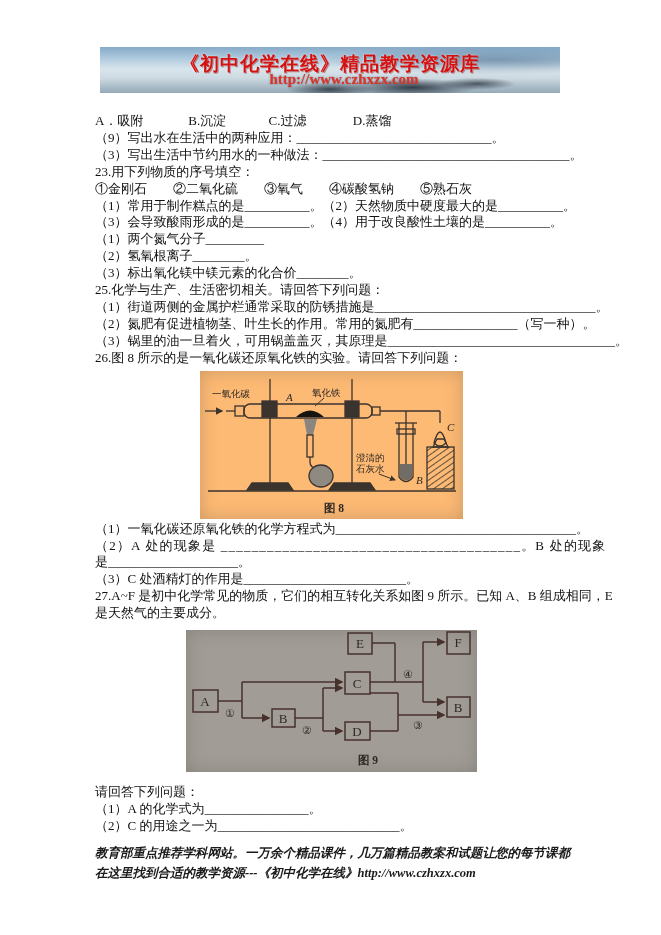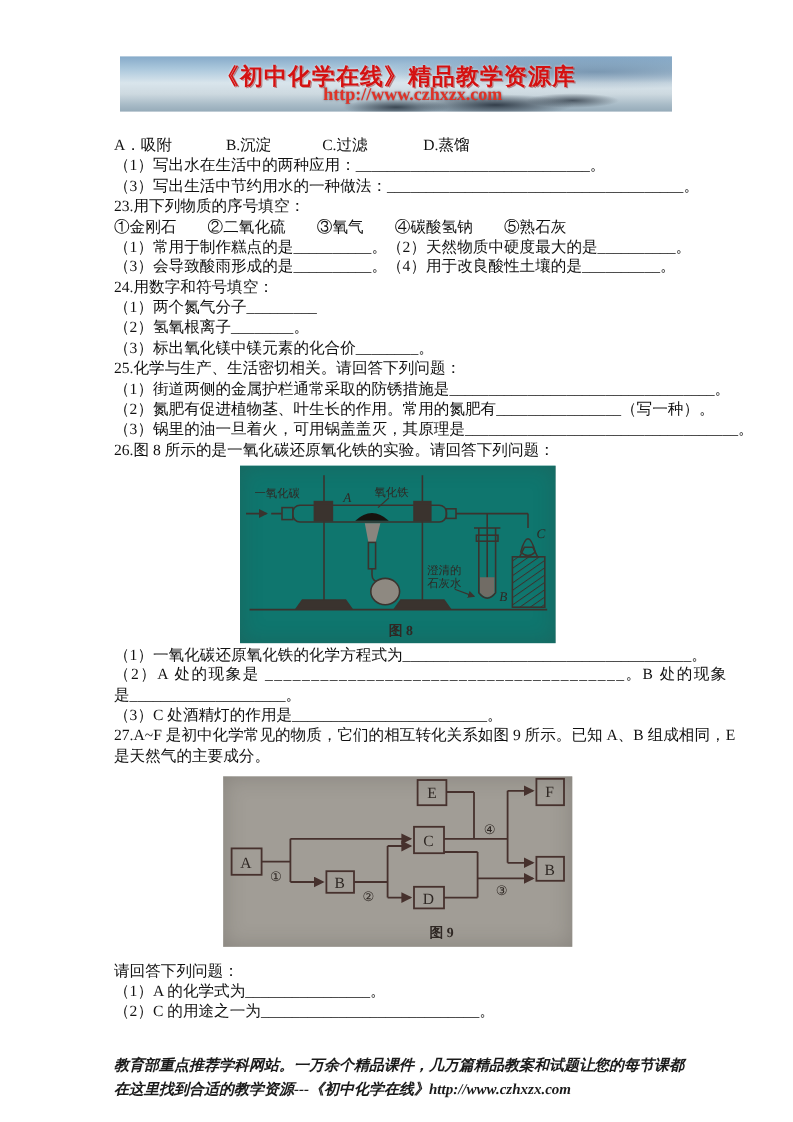--- a/index.html
+++ b/index.html
@@ -34,33 +34,33 @@
   
   .content{
     position:absolute;left:95px;top:96px;width:482px;
     font-size:13px;line-height:16.9px;
   }
   .ln{white-space:nowrap;}
   .opts span{display:inline-block;}
   .opt-a{width:90px;margin-top:17px;} .opt-b{width:77px;} .opt-c{width:81px;}
   .wide{letter-spacing:1.2px;}
   
-  .fig8wrap{margin:4px 0 2px 105px;width:263px;height:148px;background:#0f766e;
+  .fig8wrap{margin:4px 0 2px 105px;width:263px;height:148px;background:#fdba74;
     box-shadow:inset 0 0 18px rgba(60,55,50,.25);}
   .fig9wrap{margin:8px 0 12px 91px;width:291px;height:142px;background:#a19d96;
     box-shadow:inset 0 0 18px rgba(60,55,50,.25);}
   svg text{font-family:"Liberation Serif","DejaVu Serif",serif;fill:#2f2824;}
   .cap{font-weight:bold;font-size:11.5px;}
   .smalllab{font-size:9.5px;}
   .biglab{font-size:11px;font-style:italic;}
   .boxletter{font-size:13px;}
   .stepnum{font-size:11px;}
   
   .footer{
-    margin-top:26px;width:486px;
+    margin-top:8px;width:486px;
     font-size:12.5px;line-height:20px;font-weight:bold;font-style:italic;color:#1a1a1a;
   }
 </style>
 </head>
 <body>
 
 <div class="page">
 
   <div class="banner">
     <div class="banner-title">《初中化学在线》精品教学资源库</div>
@@ -69,29 +69,28 @@
 
   <div class="content">
 
     <div class="ln opts">
       <span class="opt-a">A．吸附</span>
       <span class="opt-b">B.沉淀</span>
       <span class="opt-c">C.过滤</span>
       <span>D.蒸馏</span>
     </div>
 
-    <div class="ln">（1）写出水在生活中的两种应用：______________________________。</div>
+    <div class="ln">（9）写出水在生活中的两种应用：______________________________。</div>
     <div class="ln">（3）写出生活中节约用水的一种做法：______________________________________。</div>
 
     <div class="ln">23.用下列物质的序号填空：</div>
     <div class="ln">①金刚石　　②二氧化硫　　③氧气　　④碳酸氢钠　　⑤熟石灰</div>
     <div class="ln">（1）常用于制作糕点的是__________。（2）天然物质中硬度最大的是__________。</div>
     <div class="ln">（3）会导致酸雨形成的是__________。（4）用于改良酸性土壤的是__________。</div>
 
-    <div class="ln">24.用数字和符号填空：</div>
     <div class="ln">（1）两个氮气分子_________</div>
     <div class="ln">（2）氢氧根离子________。</div>
     <div class="ln">（3）标出氧化镁中镁元素的化合价________。</div>
 
     <div class="ln">25.化学与生产、生活密切相关。请回答下列问题：</div>
     <div class="ln">（1）街道两侧的金属护栏通常采取的防锈措施是__________________________________。</div>
     <div class="ln">（2）氮肥有促进植物茎、叶生长的作用。常用的氮肥有________________（写一种）。</div>
     <div class="ln">（3）锅里的油一旦着火，可用锅盖盖灭，其原理是___________________________________。</div>
 
     <div class="ln">26.图 8 所示的是一氧化碳还原氧化铁的实验。请回答下列问题：</div>

